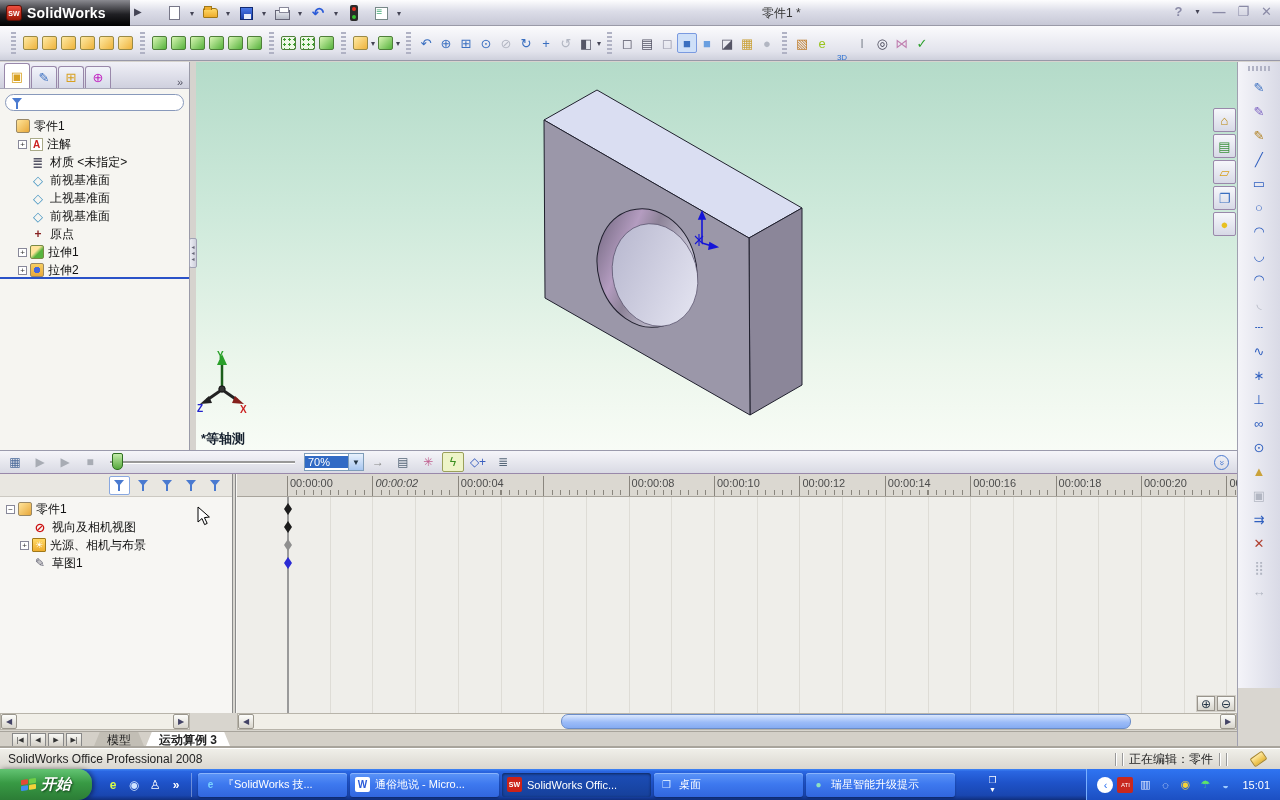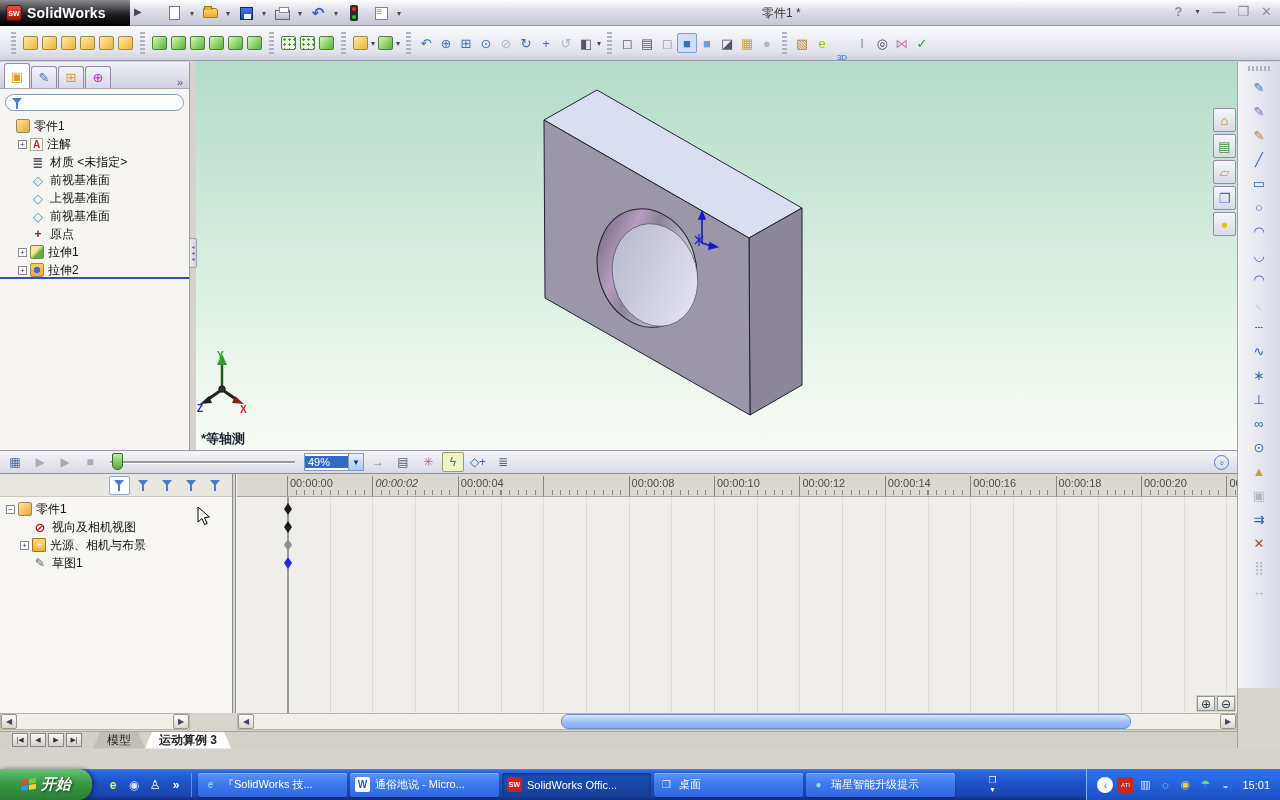--- a/index.html
+++ b/index.html
@@ -482,21 +482,21 @@
         <span class="mbtn" data-interactable="true" style="color: rgb(74, 106, 154);">▦</span>
         <span class="mbtn" data-interactable="true" style="color: rgb(168, 172, 180);">▶</span>
         <span class="mbtn" data-interactable="true" style="color: rgb(168, 172, 180);">▶</span>
         <span class="mbtn" data-interactable="true" style="color: rgb(168, 172, 180);">■</span>
       </span>
     <span class="msl" data-interactable="true">
       <span class="track" data-interactable="false"></span>
       <span class="thumb" data-interactable="true"></span>
     </span>
     <span class="zsel" data-interactable="true">
-      <span class="val" data-interactable="false">49%</span>
+      <span class="val" data-interactable="false">70%</span>
       <span class="da" data-interactable="true">▼</span>
     </span>
     <span id="mm-right" style="display:flex;align-items:center;gap:3px" data-interactable="false">
         <span class="mbtn" data-interactable="true" style="color: rgb(136, 136, 136);">→</span>
         <span class="mbtn" data-interactable="true" style="color: rgb(85, 102, 119);">▤</span>
         <span class="mbtn" data-interactable="true" style="color: rgb(192, 96, 144);">✳</span>
         <span class="mbtn pressed" data-interactable="true" style="color: rgb(58, 143, 31);">ϟ</span>
         <span class="mbtn" data-interactable="true" style="color: rgb(58, 95, 191);">◇+</span>
         <span class="mbtn" data-interactable="true" style="color: rgb(85, 102, 119);">≣</span>
       </span>
@@ -627,20 +627,31 @@
     <span id="sheet-nav" style="display:flex" data-interactable="false">
         <span class="nav" data-interactable="true">|◀</span>
         <span class="nav" data-interactable="true">◀</span>
         <span class="nav" data-interactable="true">▶</span>
         <span class="nav" data-interactable="true">▶|</span>
       </span>
     <span class="stab" style="margin-left:10px" data-interactable="true">模型</span>
     <span class="stab active" data-interactable="true">运动算例 3</span>
   </div>
 
+  <div class="status" data-interactable="false">
+    <span class="st-left" data-interactable="false">SolidWorks Office Professional 2008</span>
+    <span class="st-right" data-interactable="false">
+      <span class="vsep"></span>
+        <span class="vsep"></span>
+      <span data-interactable="false">正在编辑：零件</span>
+      <span class="vsep"></span>
+        <span class="vsep"></span>
+      <span class="tag-ic" data-interactable="true"></span>
+    </span>
+  </div>
 
   <div class="taskbar" data-interactable="false">
     <div class="start" data-interactable="true">
       <span class="flag" data-interactable="false">
         <i style="background:#e24a38"></i>
           <i style="background:#6fce47"></i>
         <i style="background:#3f8cf3"></i>
           <i style="background:#f4d23a"></i>
       </span>
       <span data-interactable="false">开始</span>

